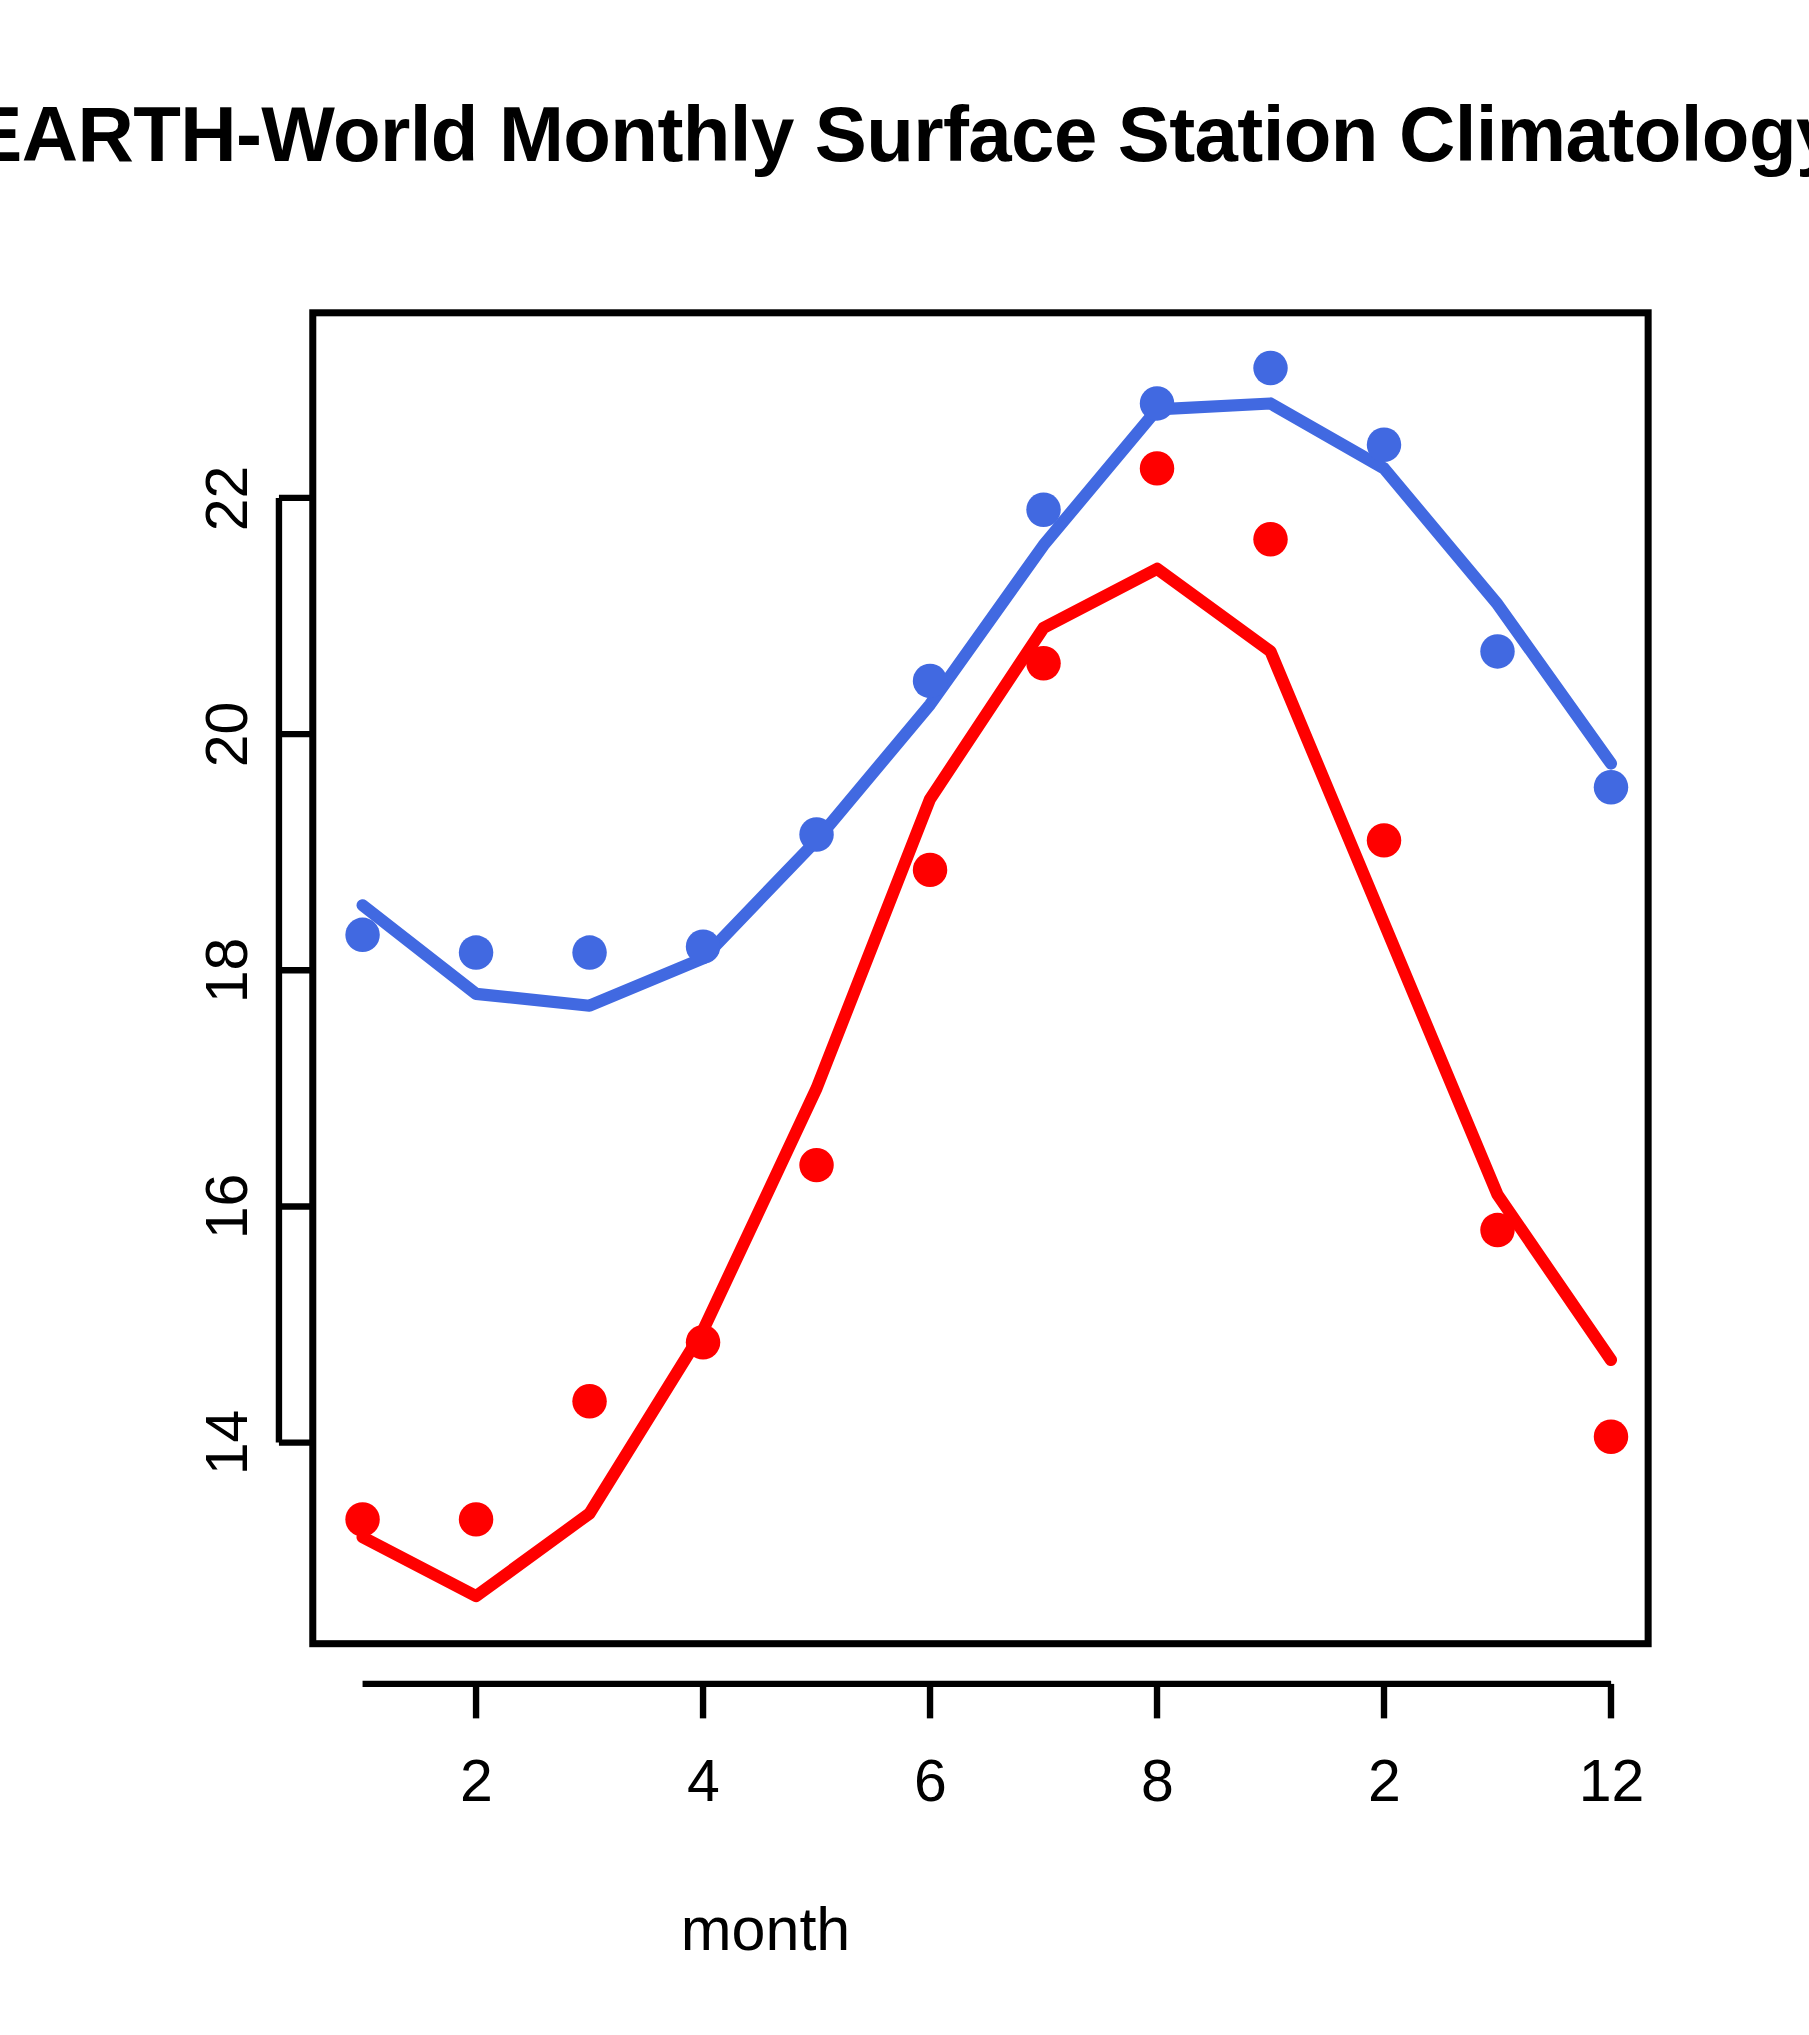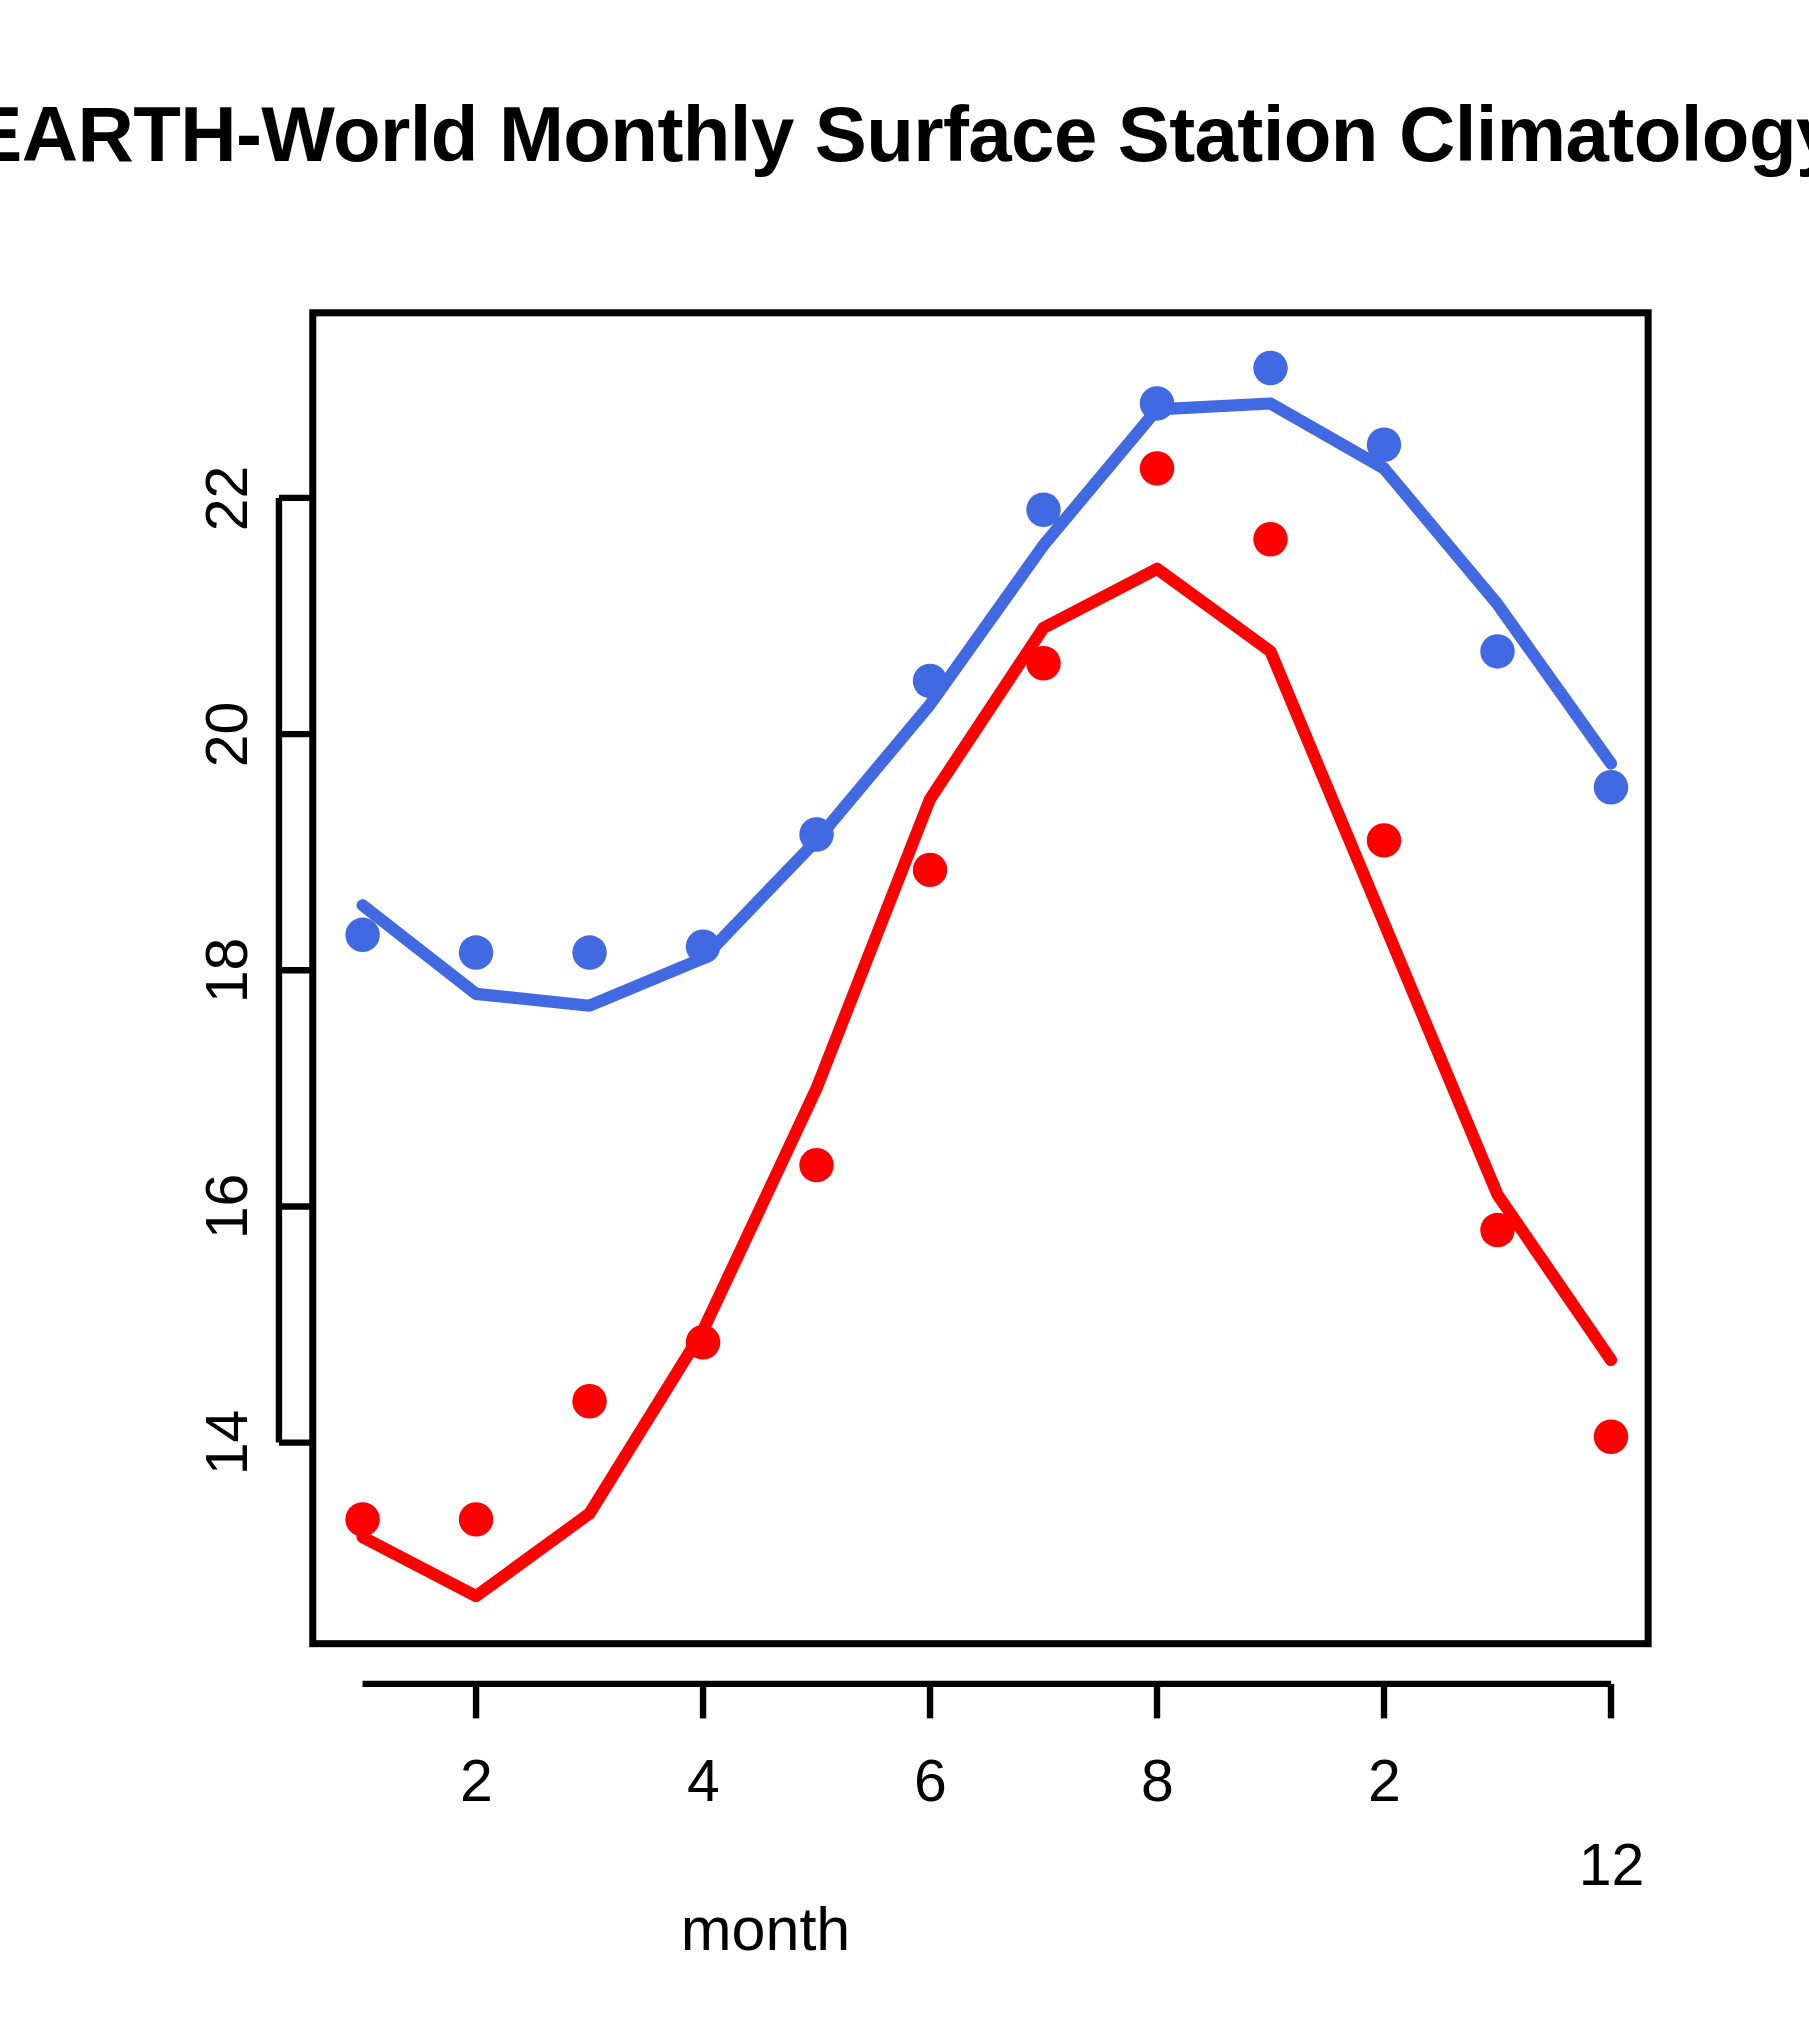--- a/index.html
+++ b/index.html
@@ -165,20 +165,20 @@
         <div class="axis-num ytick-label" style="width: 115px; left: 170px; top: 1177px;">16</div>
         <div class="axis-num ytick-label" style="width: 115px; left: 170px; top: 1413px;">14</div>
       </div>
 
     <div id="x-tick-labels">
         <div class="axis-num xtick-label" style="width: 153px; left: 400px; top: 1752px;">2</div>
         <div class="axis-num xtick-label" style="width: 153px; left: 627px; top: 1752px;">4</div>
         <div class="axis-num xtick-label" style="width: 153px; left: 854px; top: 1752px;">6</div>
         <div class="axis-num xtick-label" style="width: 153px; left: 1081px; top: 1752px;">8</div>
         <div class="axis-num xtick-label" style="width: 153px; left: 1308px; top: 1752px;">2</div>
-        <div class="axis-num xtick-label" style="width: 153px; left: 1535px; top: 1836px;">12</div>
+        <div class="axis-num xtick-label" style="width: 153px; left: 1535px; top: 1752px;">12</div>
       </div>
   </div>
 
   <div id="xaxis-title">month</div>
 
 </div>
 
 
 </body></html>

